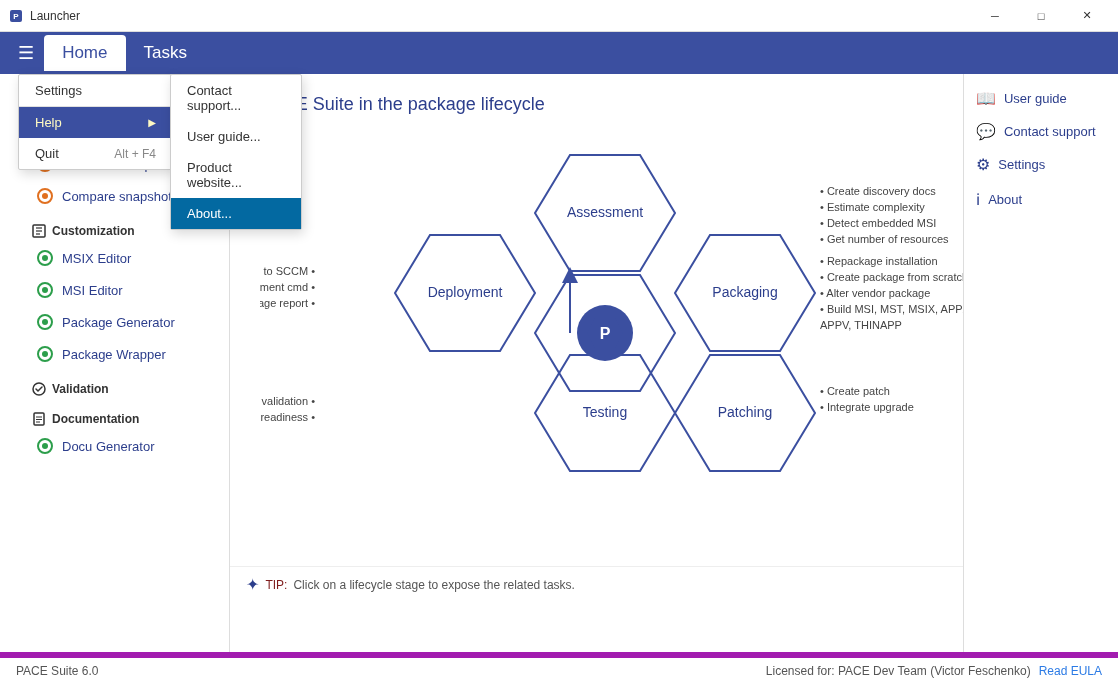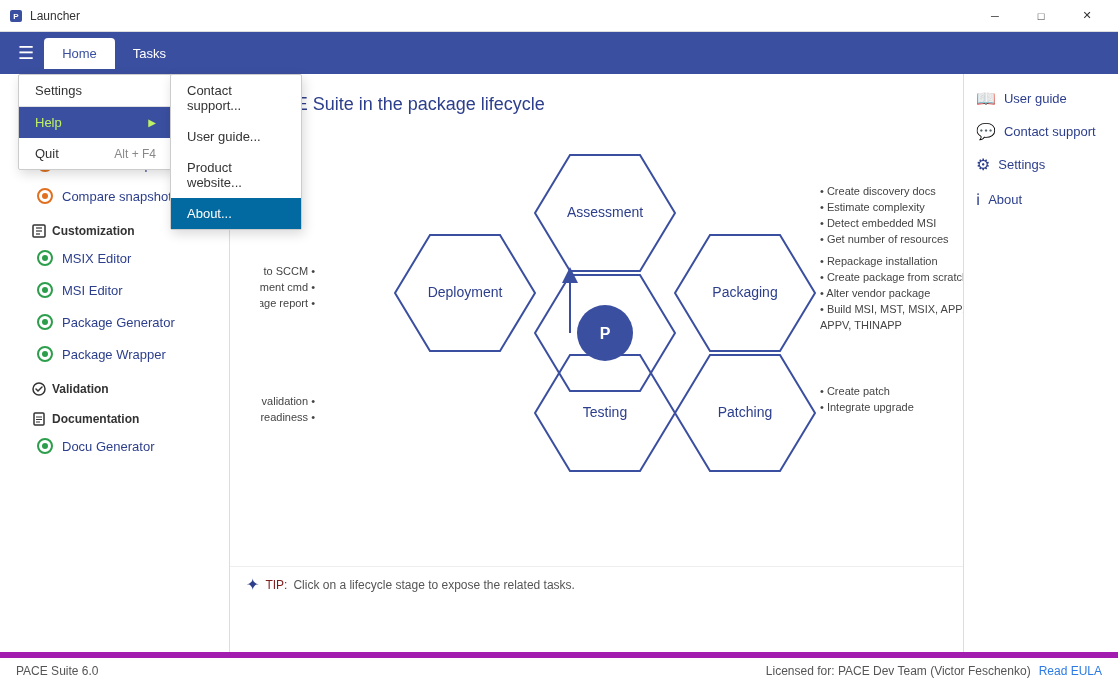--- a/index.html
+++ b/index.html
@@ -30,21 +30,21 @@
       display: flex;
       align-items: center;
       padding: 0 0 0 8px;
     }
     .menu-toggle {
       background: transparent; border: none; cursor: pointer;
       color: #fff; font-size: 18px; padding: 6px 10px; border-radius: 4px;
       display: flex; align-items: center; justify-content: center;
     }
     .nav-tab {
-      padding: 8px 18px; color: #fff; cursor: pointer; font-size: 13px;
+      padding: 8px 18px; color: #fff; cursor: pointer; font-size: 17px;
       border-radius: 4px 4px 0 0; font-weight: 500;
     }
     .nav-tab.active { background: #fff; color: #3b4fa0; }
 
     
     .main-layout {
       display: flex;
       height: calc(680px - 32px - 42px - 28px);
     }
 
@@ -135,21 +135,21 @@
       border: 1px solid #ccc;
       box-shadow: 2px 4px 12px rgba(0,0,0,0.15);
       width: 155px;
       z-index: 1000;
       border-radius: 2px;
     }
     .settings-menu-item {
       padding: 8px 16px; font-size: 13px; color: #333;
       cursor: pointer; display: flex; align-items: center; justify-content: space-between;
     }
-    .settings-menu-item.active-item { background: #3b4fa0; color: #bef264; }
+    .settings-menu-item.active-item { background: #3b4fa0; color: #fef9c3; }
     .settings-menu-item .shortcut { font-size: 12px; color: #888; margin-left: 16px; }
     .settings-menu-sep { border-bottom: 1px solid #e0e0e0; }
 
     
     .help-submenu {
       position: absolute;
       top: 74px; left: 170px;
       background: #fff;
       border: 1px solid #ccc;
       box-shadow: 2px 4px 12px rgba(0,0,0,0.15);

